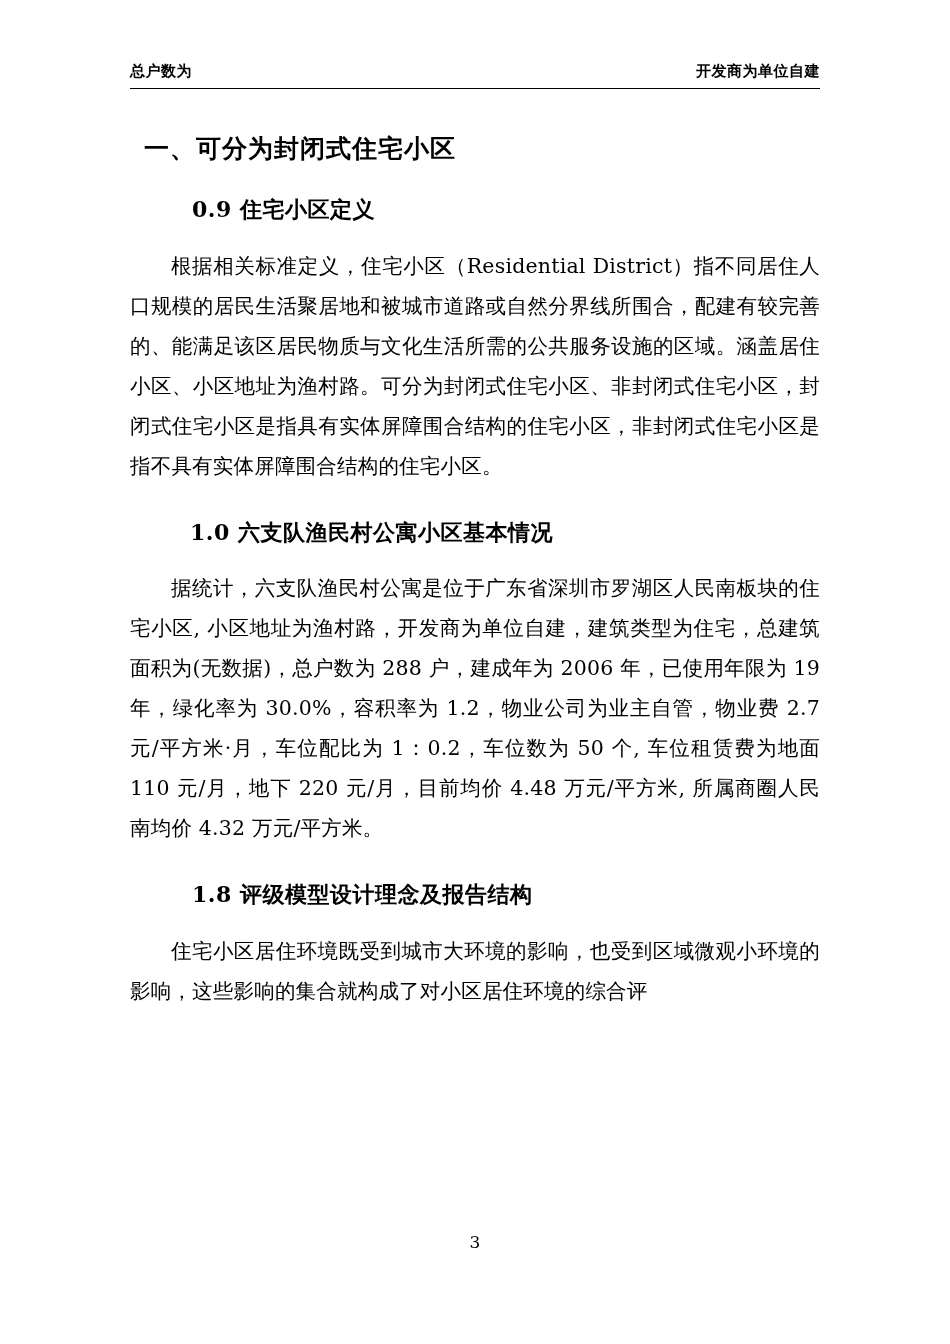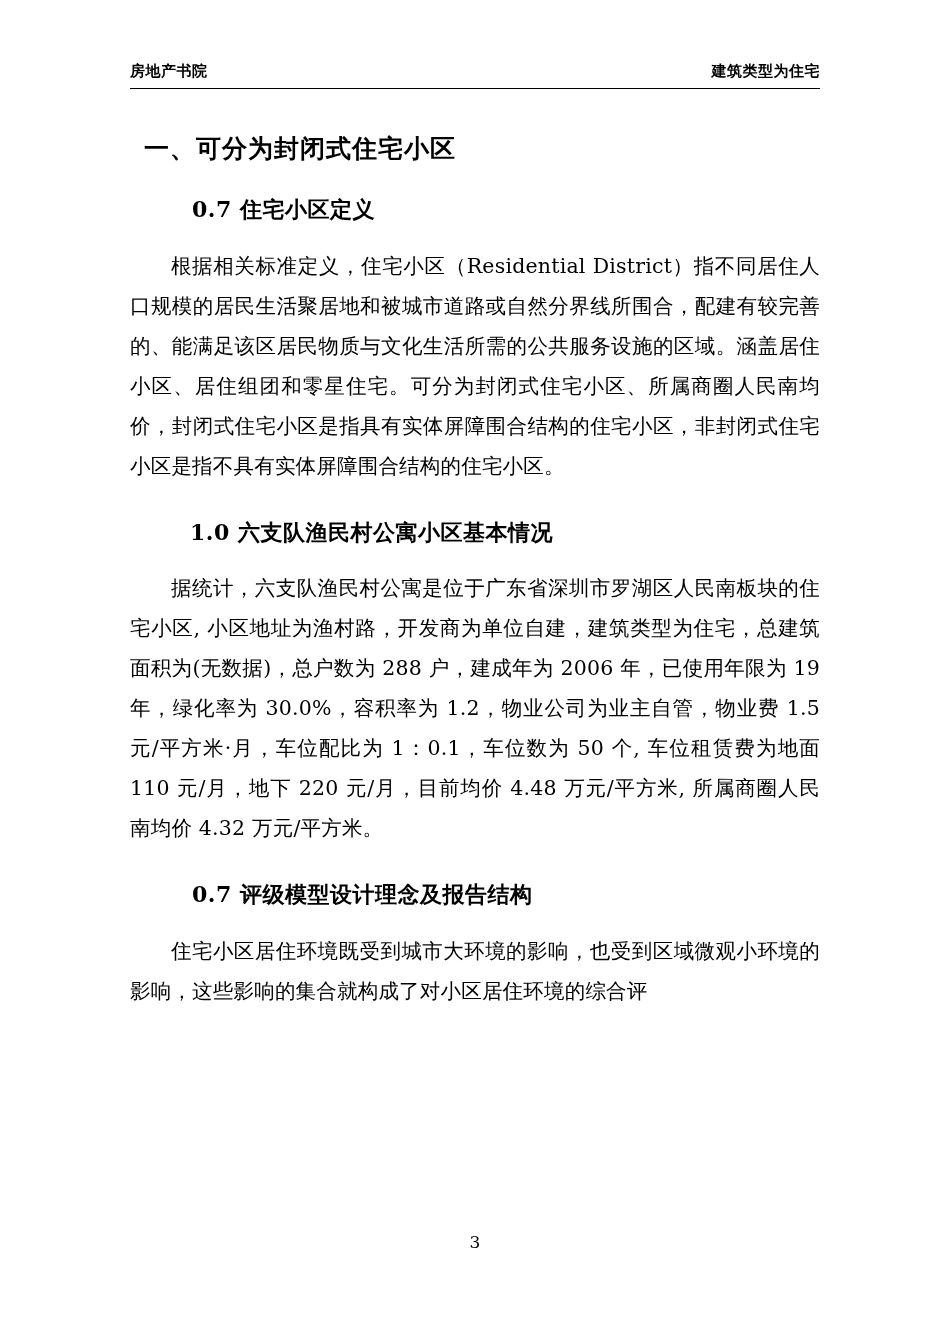--- a/index.html
+++ b/index.html
@@ -85,48 +85,48 @@
   }
 </style>
 </head>
 <body>
 
 <div class="page">
 
   <div class="content">
 
     <div class="header-row">
-      <span>房地产书院</span>
-      <span>建筑类型为住宅</span>
+      <span>总户数为</span>
+      <span>开发商为单位自建</span>
     </div>
     <div class="header-rule"></div>
 
     <div class="body-area">
 
       <h1 class="sec">一、可分为封闭式住宅小区</h1>
 
       <div class="gap-a"></div>
 
-      <h2 class="sub">0.7  住宅小区定义</h2>
+      <h2 class="sub">0.9  住宅小区定义</h2>
 
       <div class="gap-b"></div>
 
-      <p class="para">根据相关标准定义，住宅小区（Residential District）指不同居住人口规模的居民生活聚居地和被城市道路或自然分界线所围合，配建有较完善的、能满足该区居民物质与文化生活所需的公共服务设施的区域。涵盖居住小区、居住组团和零星住宅。可分为封闭式住宅小区、所属商圈人民南均价，封闭式住宅小区是指具有实体屏障围合结构的住宅小区，非封闭式住宅小区是指不具有实体屏障围合结构的住宅小区。</p>
+      <p class="para">根据相关标准定义，住宅小区（Residential District）指不同居住人口规模的居民生活聚居地和被城市道路或自然分界线所围合，配建有较完善的、能满足该区居民物质与文化生活所需的公共服务设施的区域。涵盖居住小区、小区地址为渔村路。可分为封闭式住宅小区、非封闭式住宅小区，封闭式住宅小区是指具有实体屏障围合结构的住宅小区，非封闭式住宅小区是指不具有实体屏障围合结构的住宅小区。</p>
 
       <div class="gap-c"></div>
 
       <h2 class="sub indent-s">1.0  六支队渔民村公寓小区基本情况</h2>
 
       <div class="gap-d"></div>
 
-      <p class="para">据统计，六支队渔民村公寓是位于广东省深圳市罗湖区人民南板块的住宅小区, 小区地址为渔村路，开发商为单位自建，建筑类型为住宅，总建筑面积为(无数据)，总户数为 288 户，建成年为 2006 年，已使用年限为 19 年，绿化率为 30.0%，容积率为 1.2，物业公司为业主自管，物业费 1.5 元/平方米·月，车位配比为 1：0.1，车位数为 50 个, 车位租赁费为地面 110 元/月，地下 220 元/月，目前均价 4.48 万元/平方米, 所属商圈人民南均价 4.32 万元/平方米。</p>
+      <p class="para">据统计，六支队渔民村公寓是位于广东省深圳市罗湖区人民南板块的住宅小区, 小区地址为渔村路，开发商为单位自建，建筑类型为住宅，总建筑面积为(无数据)，总户数为 288 户，建成年为 2006 年，已使用年限为 19 年，绿化率为 30.0%，容积率为 1.2，物业公司为业主自管，物业费 2.7 元/平方米·月，车位配比为 1：0.2，车位数为 50 个, 车位租赁费为地面 110 元/月，地下 220 元/月，目前均价 4.48 万元/平方米, 所属商圈人民南均价 4.32 万元/平方米。</p>
 
       <div class="gap-e"></div>
 
-      <h2 class="sub">0.7  评级模型设计理念及报告结构</h2>
+      <h2 class="sub">1.8  评级模型设计理念及报告结构</h2>
 
       <div class="gap-f"></div>
 
       <p class="para">住宅小区居住环境既受到城市大环境的影响，也受到区域微观小环境的影响，这些影响的集合就构成了对小区居住环境的综合评</p>
 
     </div>
   </div>
 
   <div class="footer">
     <span>3</span>

